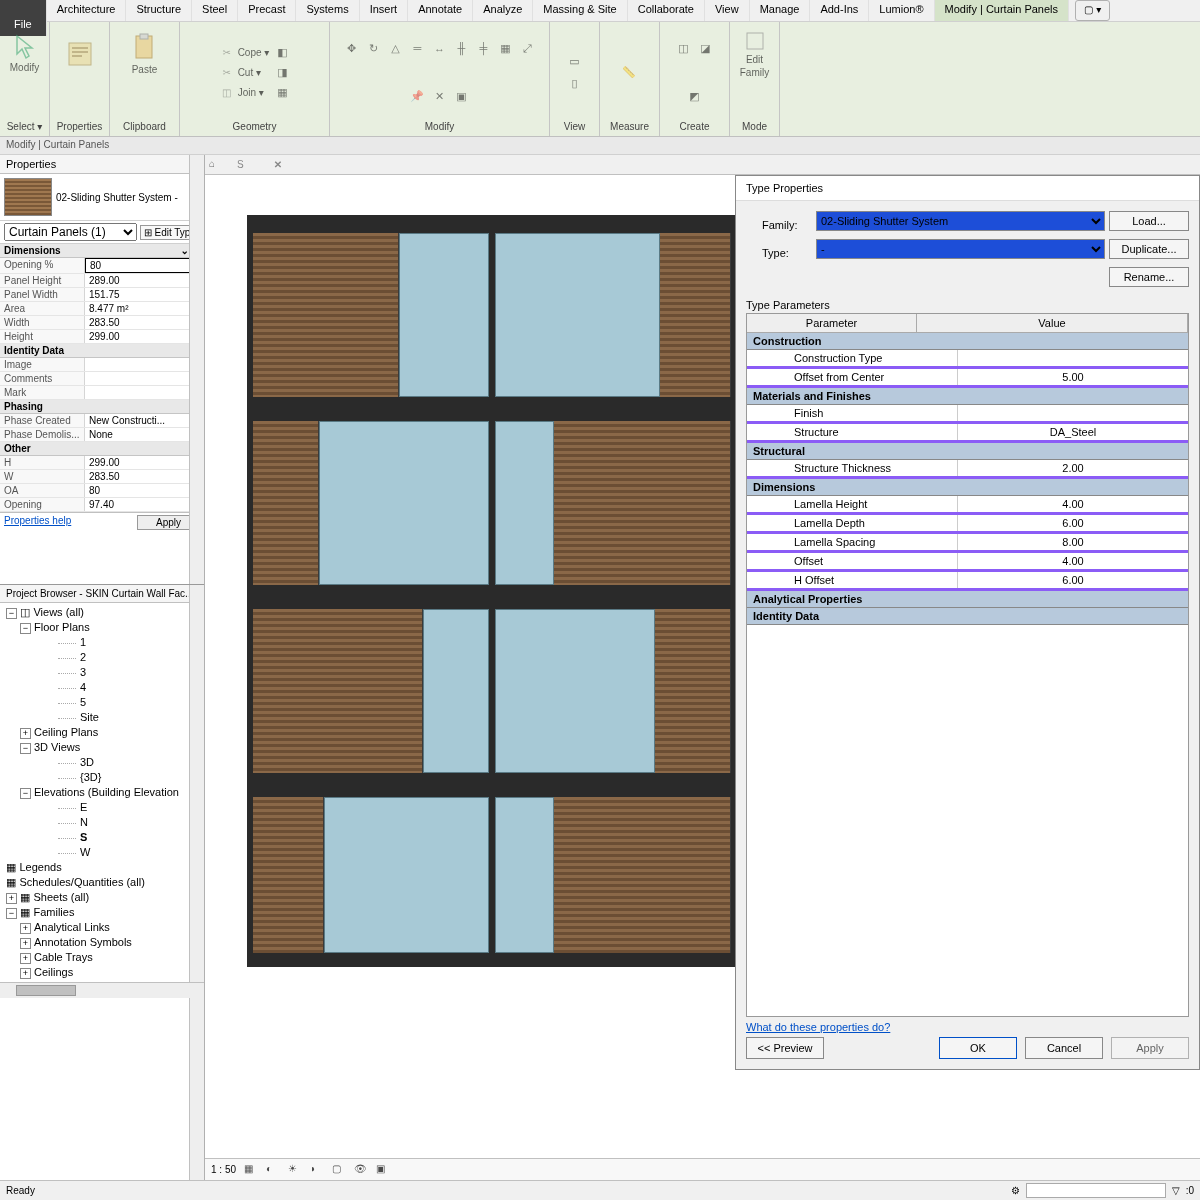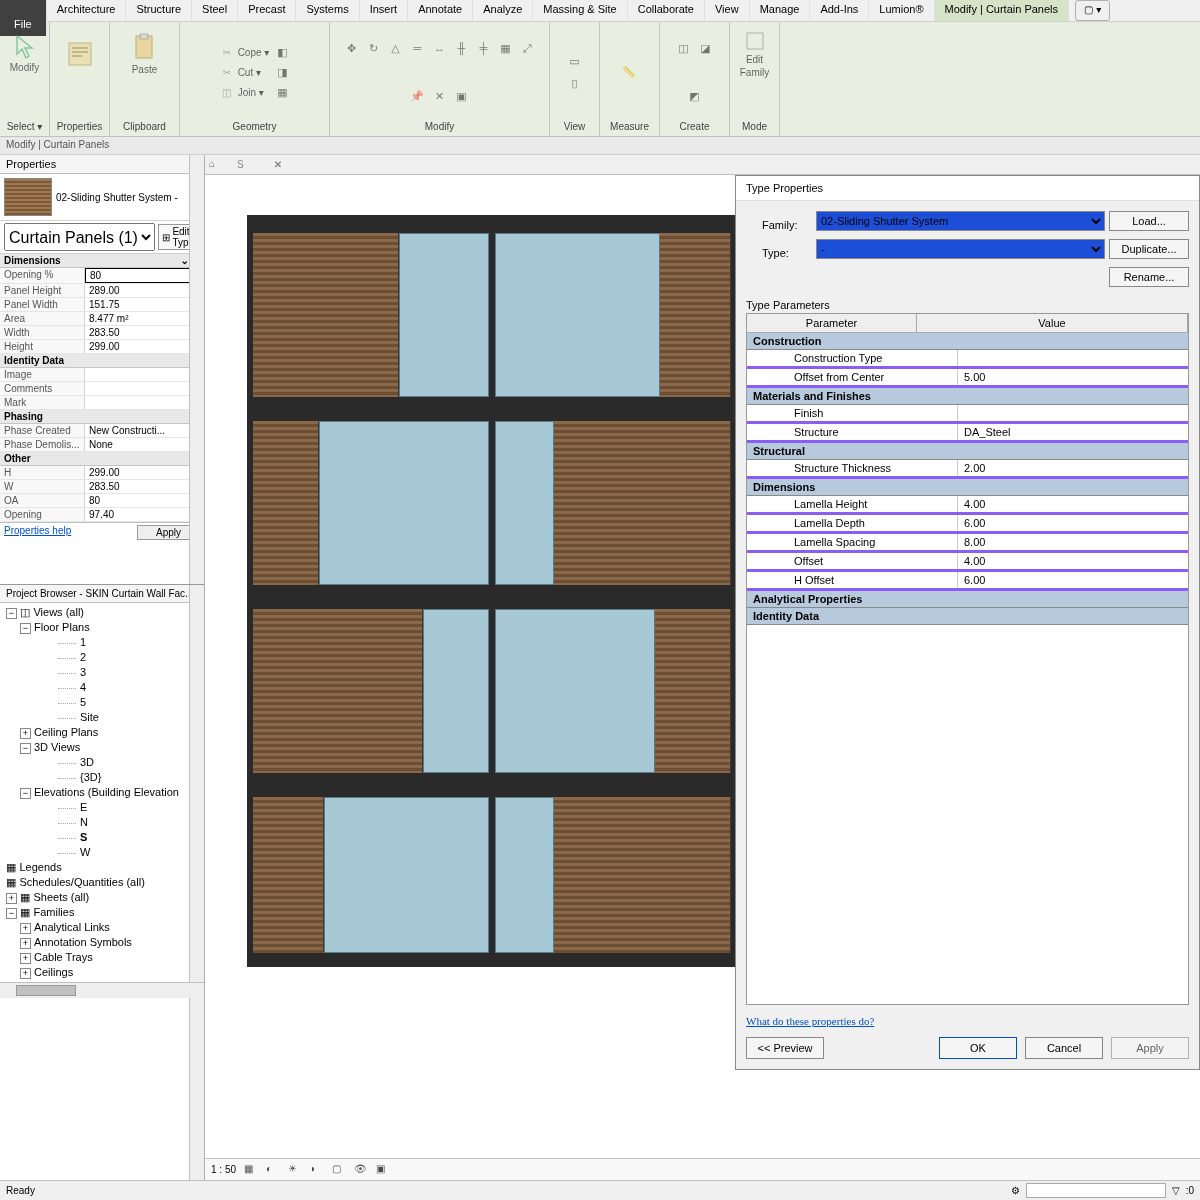--- a/index.html
+++ b/index.html
@@ -30,21 +30,21 @@
 .main { display: flex; height: calc(1200px - 22px - 115px - 18px - 20px); }
 .left-col { width: 205px; display: flex; flex-direction: column; border-right: 1px solid #b0b0b0; }
 
 
 .props { flex: 0 0 auto; border-bottom: 1px solid #999; display: flex; flex-direction: column; }
 .palette-title { background: #f5f5f5; border-bottom: 1px solid #c0c0c0; padding: 3px 6px; font-size: 11px; }
 .type-selector { display: flex; align-items: center; padding: 4px; gap: 4px; border-bottom: 1px solid #d0d0d0; }
 .type-thumb { width: 48px; height: 38px; background: repeating-linear-gradient(#a07850, #a07850 2px, #7a5838 2px, #7a5838 4px); border: 1px solid #888; }
 .type-name { flex: 1; font-size: 10px; }
 .filter-row { display: flex; padding: 2px 4px; gap: 3px; align-items: center; border-bottom: 1px solid #d0d0d0; }
-.filter-row select { flex: 1; font-size: 16px; height: 28px; }
+.filter-row select { flex: 1; font-size: 12px; height: 18px; }
 .edit-type { font-size: 10px; padding: 1px 3px; border: 1px solid #999; background: #f8f8f8; cursor: pointer; display: flex; align-items: center; gap: 2px; }
 .prop-section { background: #e8e8e8; padding: 1px 4px; font-size: 10px; font-weight: bold; display: flex; justify-content: space-between; border-bottom: 1px solid #c5c5c5; }
 .prop-row { display: flex; border-bottom: 1px solid #e5e5e5; font-size: 10px; }
 .prop-row .k { width: 85px; padding: 1px 4px; background: #f8f8f8; border-right: 1px solid #d5d5d5; color: #555; }
 .prop-row .v { flex: 1; padding: 1px 4px; }
 .prop-row.editing .v { border: 1px solid #000; background: #fff; }
 .props-help { display: flex; justify-content: space-between; padding: 2px 4px; border-top: 1px solid #c0c0c0; }
 .props-help a { color: #0050c8; font-size: 10px; }
 .apply-btn { font-size: 10px; padding: 1px 18px; border: 1px solid #999; background: #eee; }
 
@@ -86,22 +86,22 @@
 .dlg-side-btn { width: 80px; height: 20px; font-size: 11px; border: 1px solid #888; background: #f5f5f5; cursor: pointer; }
 .tp-label { font-size: 11px; margin: 4px 0 2px 0; }
 .tp-grid { flex: 1; border: 1px solid #999; background: #fff; overflow: auto; }
 .tp-head { display: flex; background: #eee; border-bottom: 1px solid #aaa; }
 .tp-head .c { padding: 3px; text-align: center; font-size: 11px; border-right: 1px solid #aaa; }
 .tp-head .c1 { width: 170px; }
 .tp-head .c2 { flex: 1; }
 .tp-section { background: #b7c9dc; padding: 2px 6px; font-weight: bold; font-size: 11px; border-bottom: 1px solid #888; }
 .tp-row { display: flex; border-bottom: 3px solid #8b5cf6; font-size: 11px; padding-left: 41px; }
 .tp-row .c1 { width: 170px; padding: 2px 6px; border-right: 1px solid #ccc; }
-.tp-row .c2 { flex: 1; padding: 2px 6px; }
-.dlg-link { color: #0050c8; font-size: 11px; margin: 10px 0; font-family: Liberation Serif, serif; }
+.tp-row .c2 { flex: 1; padding: 2px 6px; text-align: center; }
+.dlg-link { color: #0050c8; font-size: 11px; margin: 4px 0; }
 .dlg-buttons { display: flex; gap: 8px; padding: 0 0 4px 0; }
 .dlg-btn { width: 78px; height: 22px; font-size: 11px; border: 1px solid #888; background: #f5f5f5; cursor: pointer; }
 .dlg-btn.primary { border: 1px solid #0050c8; }
 .dlg-buttons .spacer { flex: 1; }
 
 
 .statusbar { position: absolute; bottom: 0; left: 0; right: 0; height: 20px; background: #f0f0f0; border-top: 1px solid #c0c0c0; display: flex; align-items: center; padding: 0 6px; font-size: 10px; justify-content: space-between; }
 .statusbar .right { display: flex; gap: 6px; align-items: center; }
 .sb-combo { width: 140px; height: 15px; border: 1px solid #aaa; background: #fff; }
 

